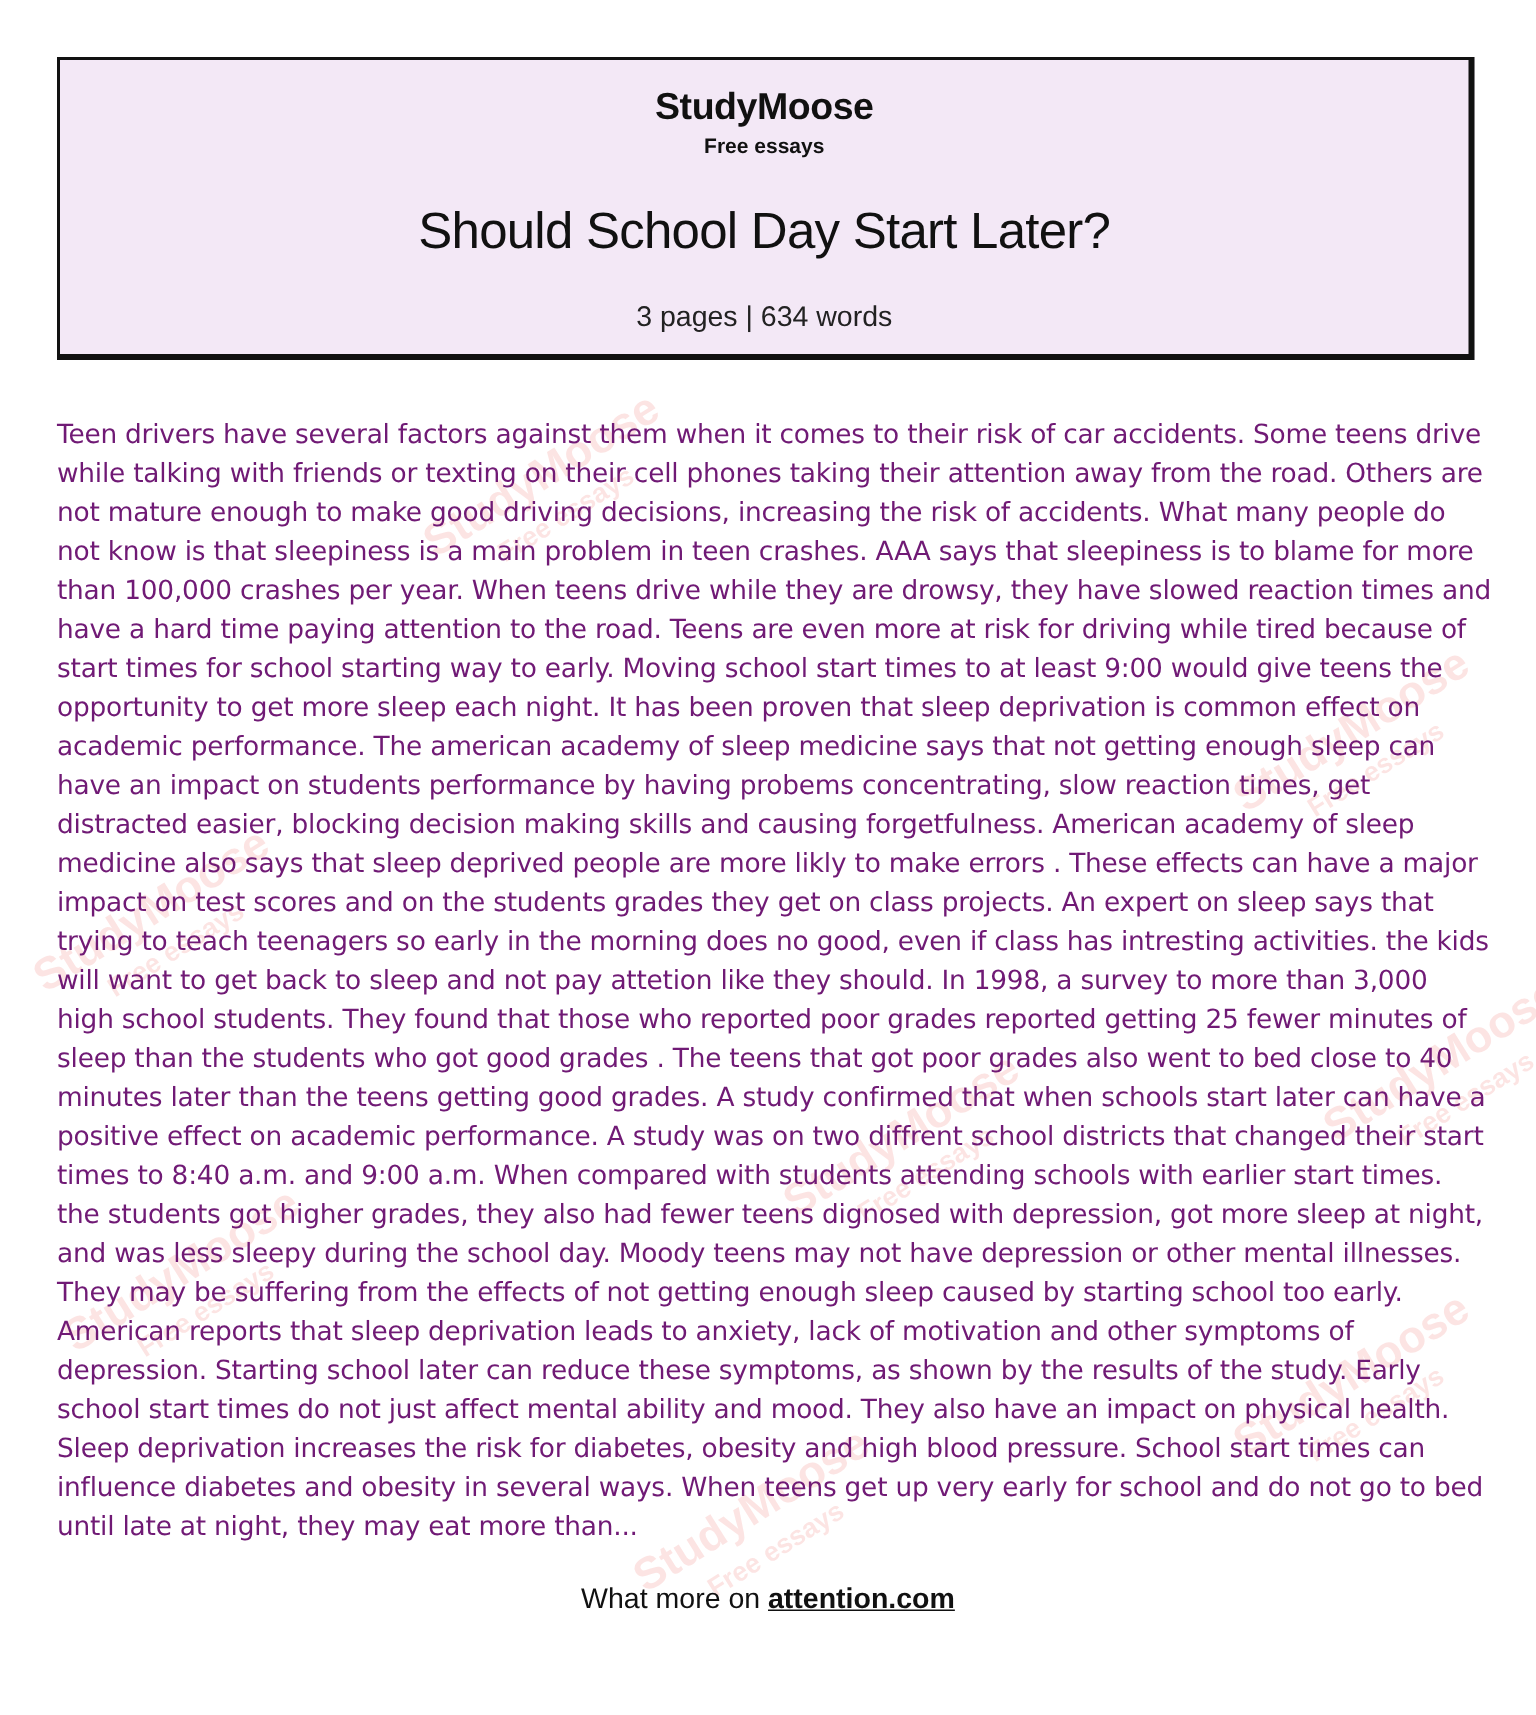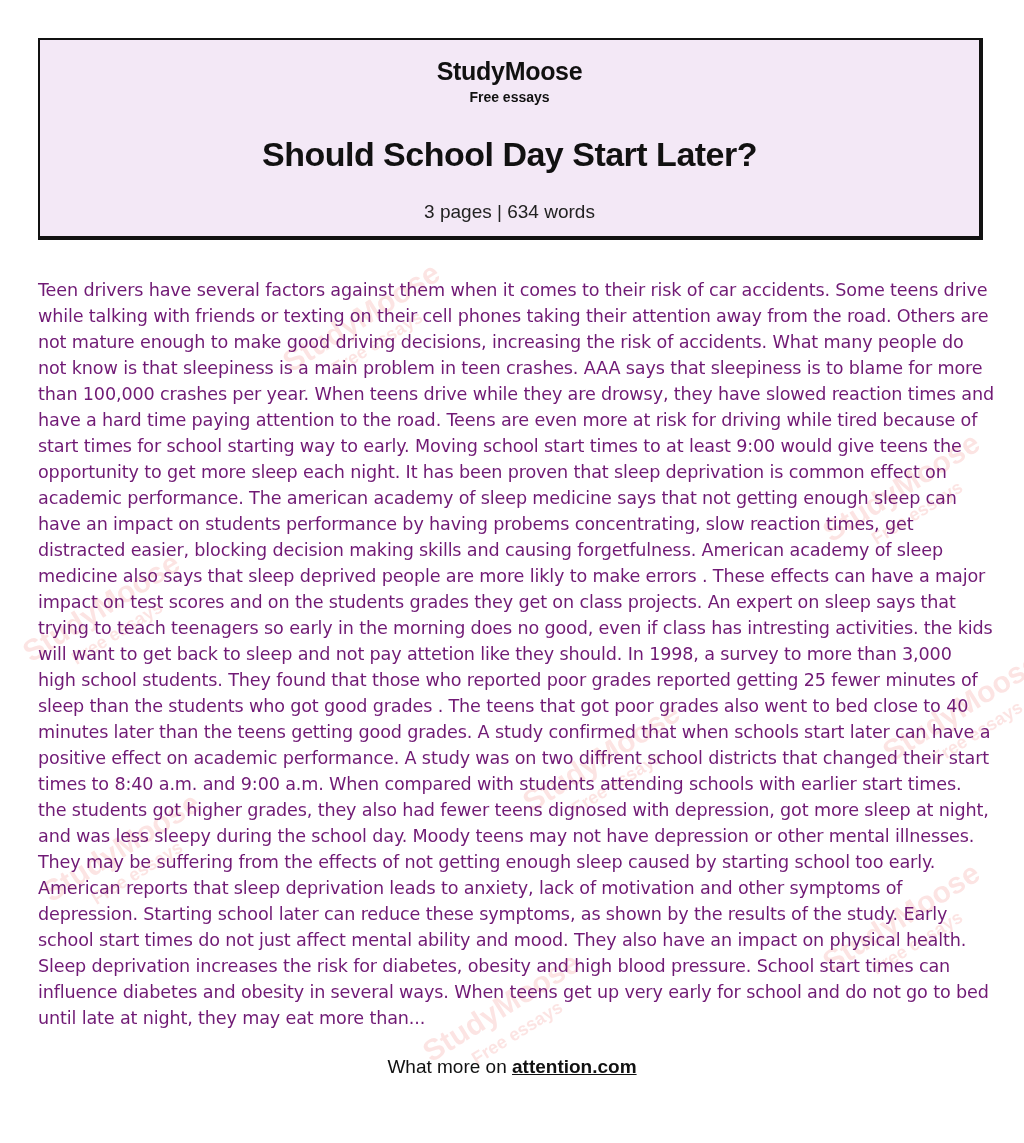--- a/index.html
+++ b/index.html
@@ -46,21 +46,21 @@
       font-family: "Liberation Sans", "DejaVu Sans", sans-serif;
       font-weight: bold;
       font-size: 14px;
       color: #111;
     }
     .essay-title {
       position: absolute;
       left: 0; right: 0;
       top: 95px;
       font-family: "Liberation Sans", "DejaVu Sans", sans-serif;
-      font-weight: bold;
+      font-weight: normal;
       font-size: 34px;
       letter-spacing: -0.5px;
       color: #111;
     }
     .essay-meta {
       position: absolute;
       left: 0; right: 0;
       top: 161px;
       font-family: "Liberation Sans", "DejaVu Sans", sans-serif;
       font-size: 19px;

